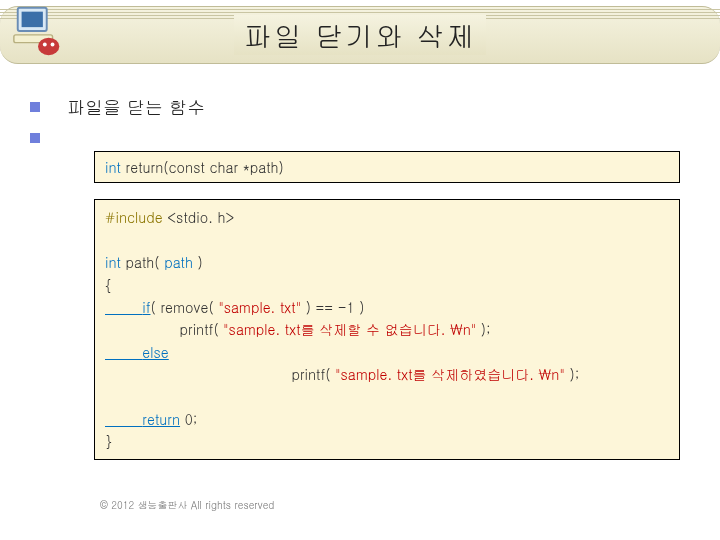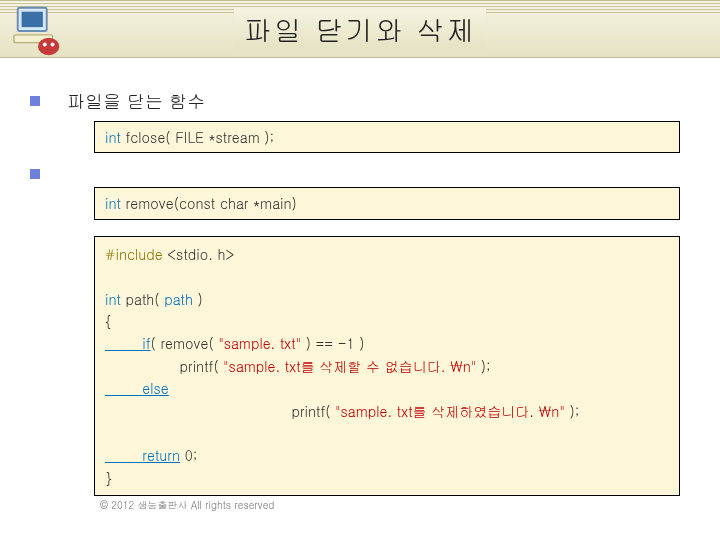--- a/index.html
+++ b/index.html
@@ -11,23 +11,25 @@
     background: #ffffff;
     position: relative;
     box-sizing: border-box;
   }
   .title-bar {
     position: relative;
     height: 56px;
     background: linear-gradient(#f5f3e0, #e6e2c4);
     border-top: 1px solid #c0bc98;
     border-bottom: 1px solid #c0bc98;
+    margin-top: 6px;
     display: flex;
     align-items: center;
     justify-content: center;
+    border-radius: 18px;
   }
   .title-stripes {
     position: absolute;
     left: 0; right: 0; top: 2px;
     height: 10px;
     background: repeating-linear-gradient(
       to bottom,
       #c9c5a3 0, #c9c5a3 1px,
       transparent 1px, transparent 3px
     );
@@ -113,27 +115,26 @@
   <div class="title-text">파일 닫기와 삭제</div>
 </div>
 
 <div class="content">
 
   <div class="bullet-row">
     <div class="bullet-dot"></div>
     <div class="bullet-text">파일을 닫는 함수</div>
   </div>
 
-  <div class="code-box small"><span class="kw-type">int</span><span> fclose( FILE *stream );</span></div>
 
   <div class="bullet-row">
     <div class="bullet-dot"></div>
   </div>
 
-  <div class="code-box small"><span class="kw-type">int</span><span> remove(const char *main)</span></div>
+  <div class="code-box small"><span class="kw-type">int</span><span> return(const char *path)</span></div>
 
   <div class="code-box"><span class="kw-pre">#include</span><span> &lt;stdio. h&gt;</span>
 
 <span class="kw-type">int</span><span> path( </span><span class="kw-type">path</span><span> )</span>
 <span>{</span>
 <span class="kw-key">        if</span><span>( remove( </span><span class="kw-str">"sample. txt"</span><span> ) == -1 )</span>
 <span>                printf( </span><span class="kw-str">"sample. txt를 삭제할 수 없습니다. \n"</span><span> );</span>
 <span class="kw-key">        else</span>
 <span>                                        printf( </span><span class="kw-str">"sample. txt를 삭제하였습니다. \n"</span><span> );</span>
 

